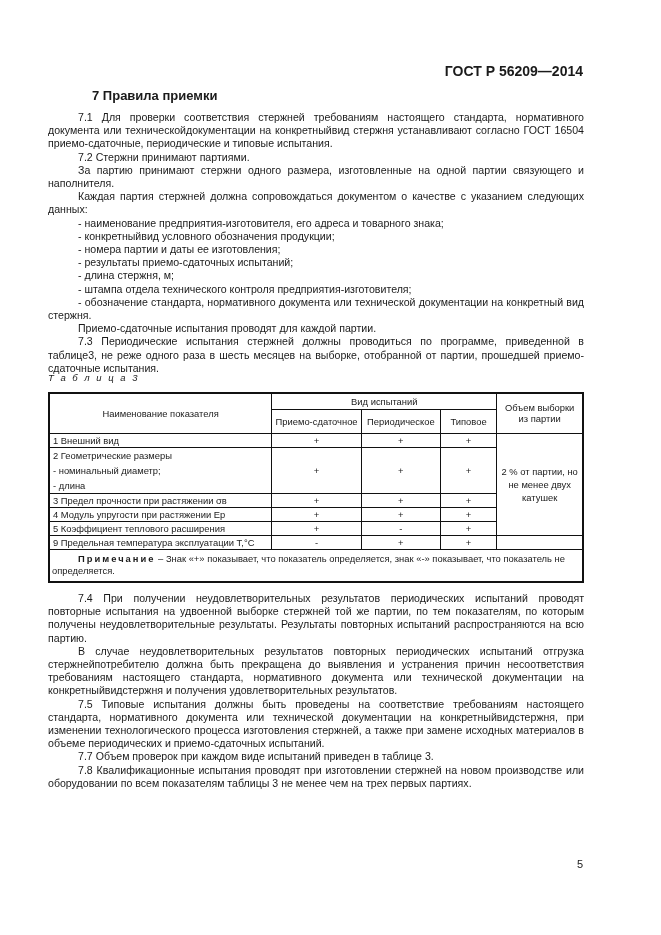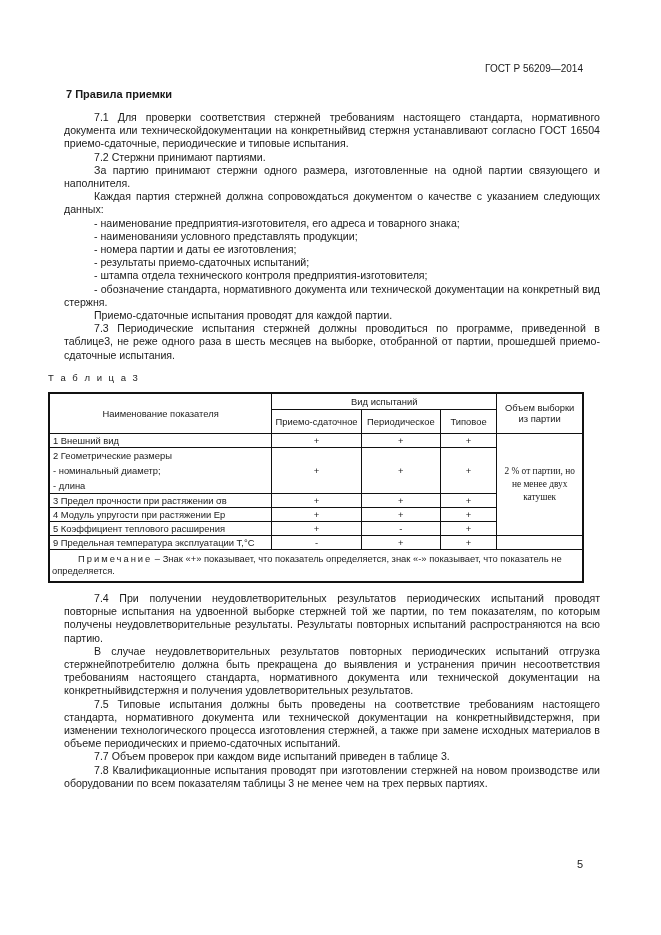--- a/index.html
+++ b/index.html
@@ -1,23 +1,23 @@
 <!DOCTYPE html>
 <html><head>
 <meta charset="utf-8">
 <style>
   html, body { margin:0; padding:0; background:#ffffff; }
   body { width:661px; height:935px; position:relative; overflow:hidden;
          font-family:"Liberation Sans", sans-serif; color:#1a1a1a; }
-  .hdr { position:absolute; top:63px; right:78px; font-size:10px; font-weight:normal; }
-  .title { position:absolute; top:88px; left:66px; font-size:11px; font-weight:bold; }
-  .para { position:absolute; left:64px; width:536px; font-size:10.6px; line-height:13.2px; text-align:justify; }
+  .hdr { position:absolute; top:63px; right:78px; font-size:14px; font-weight:bold; }
+  .title { position:absolute; top:88px; left:92px; font-size:13px; font-weight:bold; }
+  .para { position:absolute; left:48px; width:536px; font-size:10.6px; line-height:13.2px; text-align:justify; }
   .para p { margin:0; }
   .ind { text-indent:30px; }
-  .tcap { position:absolute; left:48px; top:372px; font-size:9.5px; letter-spacing:2px; }
+  .tcap { position:absolute; left:48px; top:372px; font-size:9.5px; letter-spacing:2px;font-style:italic; }
   table.t3 { position:absolute; left:48px; top:392px; width:536px; border-collapse:collapse;
              font-size:9.4px; border:2px solid #111; }
   table.t3 td, table.t3 th { border:1px solid #111; padding:0 3px; font-weight:normal; }
   table.t3 th { text-align:center; }
   .c { text-align:center; }
   .hdrrow-sep td, .hdrrow-sep th { border-bottom:3px double #111; }
   .note { font-size:9.4px; line-height:12.5px; padding:3px 2px !important; }
   .spaced { letter-spacing:2px; }
   .pg { position:absolute; top:858px; left:577px; font-size:11px; }
 </style>
@@ -26,23 +26,24 @@
 
 <div class="hdr">ГОСТ Р 56209—2014</div>
 <div class="title">7 Правила приемки</div>
 
 <div class="para" style="top:111px;">
   <p class="ind">7.1 Для проверки соответствия стержней требованиям настоящего стандарта, нормативного документа или техническойдокументации на конкретныйвид стержня устанавливают согласно ГОСТ 16504 приемо-сдаточные, периодические и типовые испытания.</p>
   <p class="ind">7.2 Стержни принимают партиями.</p>
   <p class="ind">За партию принимают стержни одного размера, изготовленные на одной партии связующего и наполнителя.</p>
   <p class="ind">Каждая партия стержней должна сопровождаться документом о качестве с указанием следующих данных:</p>
   <p class="ind">- наименование предприятия-изготовителя, его адреса и товарного знака;</p>
-  <p class="ind">- наименованияи условного представлять продукции;</p>
+  <p class="ind">- конкретныйвид условного обозначения продукции;</p>
   <p class="ind">- номера партии и даты ее изготовления;</p>
   <p class="ind">- результаты приемо-сдаточных испытаний;</p>
+  <p class="ind">- длина стержня, м;</p>
   <p class="ind">- штампа отдела технического контроля предприятия-изготовителя;</p>
   <p class="ind">- обозначение стандарта, нормативного документа или технической документации на конкретный вид стержня.</p>
   <p class="ind">Приемо-сдаточные испытания проводят для каждой партии.</p>
   <p class="ind">7.3 Периодические испытания стержней должны проводиться по программе, приведенной в таблице3, не реже одного раза в шесть месяцев на выборке, отобранной от партии, прошедшей приемо-сдаточные испытания.</p>
 </div>
 
 <div class="tcap">Т а б л и ц а  3</div>
 
 <table class="t3">
   <tbody>
@@ -54,21 +55,21 @@
   <tr class="hdrrow-sep" style="height:24px;">
     <th style="width:84px;">Приемо-сдаточное</th>
     <th style="width:72px;">Периодическое</th>
     <th style="width:50px;text-align:center;">Типовое</th>
   </tr>
   <tr style="height:14px;">
     <td>1 Внешний вид</td>
     <td class="c">+</td>
     <td class="c">+</td>
     <td class="c">+</td>
-    <td rowspan="5" class="c" style="line-height:13px;font-family:Liberation Serif, serif;">2 % от партии, но не менее двух катушек</td>
+    <td rowspan="5" class="c" style="line-height:13px;">2 % от партии, но не менее двух катушек</td>
   </tr>
   <tr style="height:46px;">
     <td style="line-height:15px;">
       <div>2 Геометрические размеры</div>
       <div>- номинальный диаметр;</div>
       <div>- длина</div>
     </td>
     <td class="c">+</td>
     <td class="c">+</td>
     <td class="c">+</td>
@@ -93,21 +94,21 @@
   </tr>
   <tr style="height:14px;">
     <td>9 Предельная температура эксплуатации T,°C</td>
     <td class="c">-</td>
     <td class="c">+</td>
     <td class="c">+</td>
     <td></td>
   </tr>
   <tr>
     <td colspan="5" class="note">
-      <span style="padding-left:26px;" class="spaced">Примечание</span><span> – Знак «+» показывает, что показатель определяется, знак «-» показывает, что показатель не определяется.</span>
+      <span style="padding-left:26px;font-weight:bold;" class="spaced">Примечание</span><span> – Знак «+» показывает, что показатель определяется, знак «-» показывает, что показатель не определяется.</span>
     </td>
   </tr>
 </tbody>
   </table>
 
 <div class="para" style="top:592px;">
   <p class="ind">7.4 При получении неудовлетворительных результатов периодических испытаний проводят повторные испытания на удвоенной выборке стержней той же партии, по тем показателям, по которым получены неудовлетворительные результаты. Результаты повторных испытаний распространяются на всю партию.</p>
   <p class="ind">В случае неудовлетворительных результатов повторных периодических испытаний отгрузка стержнейпотребителю должна быть прекращена до выявления и устранения причин несоответствия требованиям настоящего стандарта, нормативного документа или технической документации на конкретныйвидстержня и получения удовлетворительных результатов.</p>
   <p class="ind">7.5 Типовые испытания должны быть проведены на соответствие требованиям настоящего стандарта, нормативного документа или технической документации на конкретныйвидстержня, при изменении технологического процесса изготовления стержней, а также при замене исходных материалов в объеме периодических и приемо-сдаточных испытаний.</p>
   <p class="ind">7.7 Объем проверок при каждом виде испытаний приведен в таблице 3.</p>

